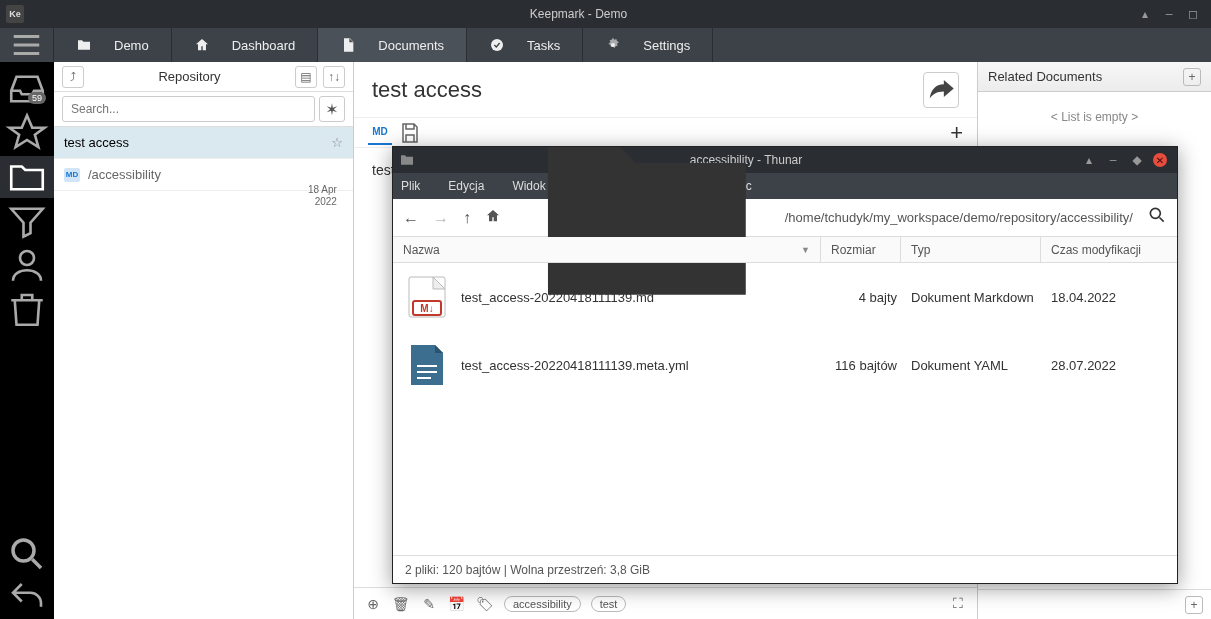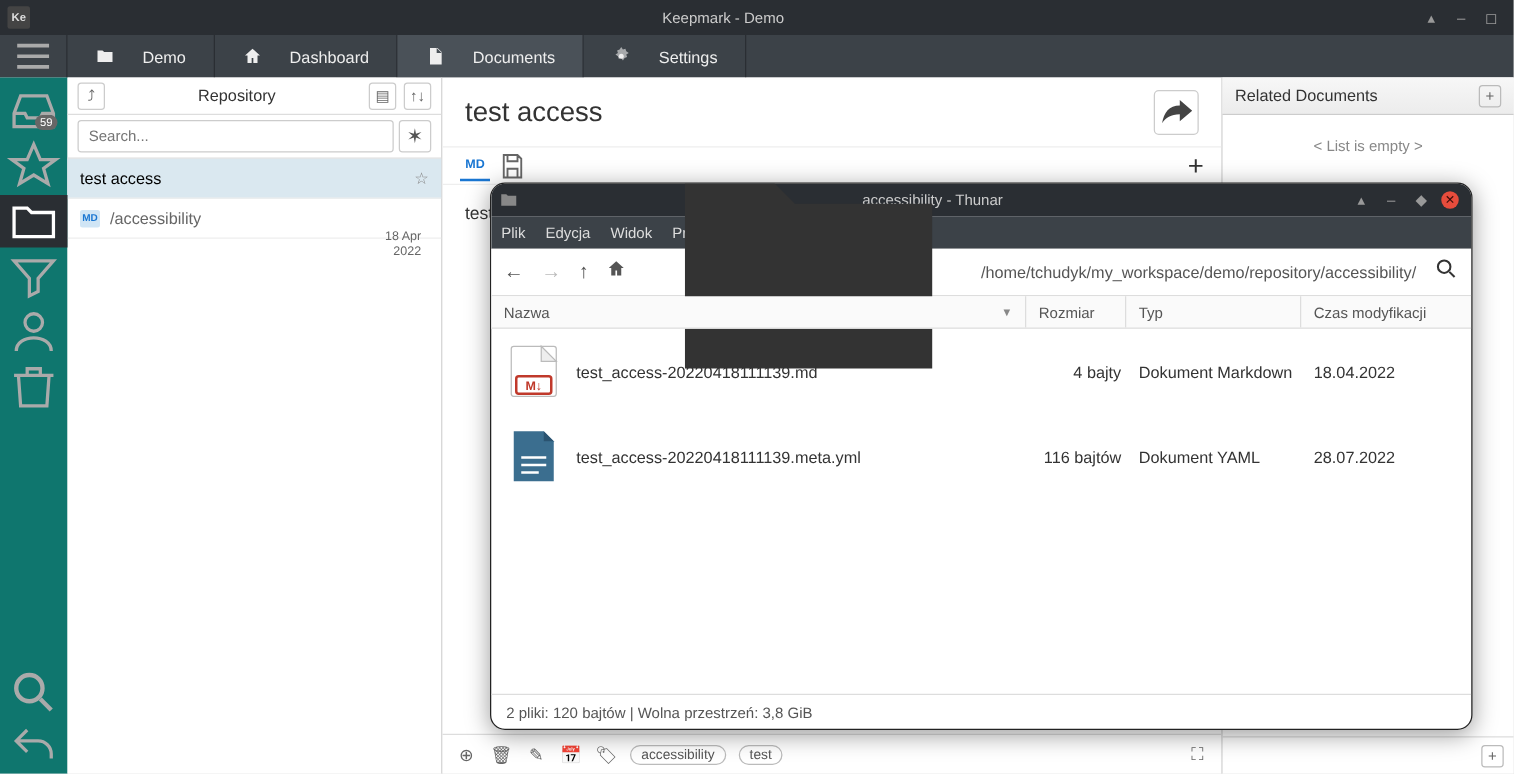--- a/index.html
+++ b/index.html
@@ -13,21 +13,21 @@
 
 .tabbar { height: 34px; background: #3c4248; display: flex; align-items: stretch; }
 .tabbar .hamburger { width: 54px; display: flex; align-items: center; justify-content: center; color: #aaa; cursor: pointer; border-right: 1px solid #2a2e33; }
 .tabbar .tab { padding: 0 22px; display: flex; align-items: center; gap: 22px; color: #eee; font-size: 13px; cursor: pointer; border-right: 1px solid #2a2e33; }
 .tabbar .tab.active { background: #4a5158; }
 .tabbar .tab-icon { width: 16px; height: 16px; color: #eee; }
 
 .main-area { display: flex; height: calc(100% - 62px); }
 
 
-.icon-rail { width: 54px; background: #0f766e; display: flex; flex-direction: column; align-items: center; padding-top: 6px; gap: 2px; }
+.icon-rail { width: 54px; background: #000000; display: flex; flex-direction: column; align-items: center; padding-top: 6px; gap: 2px; }
 .icon-rail .rail-item { width: 54px; height: 42px; display: flex; align-items: center; justify-content: center; color: #aaa; cursor: pointer; position: relative; }
 .icon-rail .rail-item.active { background: #2a2e33; color: #fff; }
 .icon-rail .rail-item .badge { position: absolute; left: 28px; top: 24px; background: #666; color: #fff; font-size: 9px; border-radius: 7px; padding: 1px 4px; }
 .icon-rail .spacer { flex: 1; }
 
 
 .repo-panel { width: 300px; background: #fff; border-right: 1px solid #ccc; display: flex; flex-direction: column; }
 .repo-header { height: 30px; display: flex; align-items: center; padding: 0 8px; border-bottom: 1px solid #ddd; gap: 6px; }
 .repo-header .small-btn { width: 22px; height: 22px; border: 1px solid #ccc; border-radius: 3px; display: flex; align-items: center; justify-content: center; color: #666; cursor: pointer; font-size: 12px; }
 .repo-header .label { flex: 1; text-align: center; font-size: 13px; color: #333; }
@@ -55,27 +55,27 @@
 .doc-footer .tag-chip { border: 1px solid #bbb; border-radius: 10px; padding: 1px 8px; font-size: 11px; color: #555; cursor: pointer; }
 .doc-footer .spacer { flex: 1; }
 
 
 .related-panel { width: 234px; background: #fff; border-left: 1px solid #ccc; display: flex; flex-direction: column; }
 .related-header { height: 30px; background: linear-gradient(#f7f7f7,#ececec); border-bottom: 1px solid #ccc; display: flex; align-items: center; padding: 0 10px; font-size: 13px; color: #333; }
 .related-header .plus { margin-left: auto; width: 18px; height: 18px; border: 1px solid #bbb; border-radius: 3px; display: flex; align-items: center; justify-content: center; font-size: 12px; cursor: pointer; color: #666; }
 .related-body { flex: 1; padding: 18px 10px; text-align: center; font-size: 12px; color: #888; }
 
 
-.thunar { position: absolute; left: 392px; top: 146px; width: 786px; height: 438px; background: #fff; border: 1px solid #222; box-shadow: 0 4px 20px rgba(0,0,0,0.4); border-radius: 12px; overflow: hidden; display: flex; flex-direction: column; }
+.thunar { position: absolute; left: 392px; top: 146px; width: 786px; height: 438px; background: #fff; border: 1px solid #222; box-shadow: 0 4px 20px rgba(0,0,0,0.4); border-radius: 0; overflow: hidden; display: flex; flex-direction: column; }
 .thunar-titlebar { height: 26px; background: #2a2e33; color: #ccc; display: flex; align-items: center; padding: 0 6px; font-size: 12px; }
 .thunar-titlebar .title { flex: 1; text-align: center; }
 .thunar-titlebar .folder-ico { width: 16px; height: 16px; color: #888; }
 .thunar-titlebar .wbtn { width: 16px; height: 16px; margin: 0 4px; cursor: pointer; display: flex; align-items: center; justify-content: center; }
 .thunar-titlebar .close { background: #e74c3c; border-radius: 50%; color: #3a0c08; width: 14px; height: 14px; font-size: 10px; }
-.thunar-menubar { height: 26px; background: #3c4248; color: #ddd; display: flex; align-items: center; padding: 0 8px; gap: 16px; font-size: 12px; }
+.thunar-menubar { height: 26px; background: #3c4248; color: #ddd; display: flex; align-items: center; padding: 0 8px; gap: 28px; font-size: 12px; }
 .thunar-menubar .mitem { cursor: pointer; }
 .thunar-toolbar { height: 38px; background: #fff; border-bottom: 1px solid #ddd; display: flex; align-items: center; padding: 0 10px; gap: 14px; }
 .thunar-toolbar .nav-btn { color: #555; cursor: pointer; font-size: 16px; }
 .thunar-toolbar .nav-btn.disabled { color: #bbb; cursor: default; }
 .thunar-toolbar .path { flex: 1; font-size: 13px; color: #555; display: flex; align-items: center; gap: 6px; }
 .thunar-toolbar .search-ico { color: #333; cursor: pointer; font-size: 18px; }
 .thunar-columns { height: 26px; background: #fafafa; border-bottom: 1px solid #ddd; display: flex; align-items: center; font-size: 12px; color: #555; }
 .thunar-columns .col { padding: 0 10px; border-right: 1px solid #ddd; height: 100%; display: flex; align-items: center; }
 .thunar-columns .col.name { flex: 0 0 428px; }
 .thunar-columns .col.size { flex: 0 0 80px; }
@@ -131,20 +131,29 @@
     <span class="tab-icon">
       <svg viewBox="0 0 24 24">
           <path fill="currentColor" d="M6 2h9l5 5v15H6zM14 2v6h6"></path>
         </svg>
     </span>
     <span>Documents</span>
   </div>
   <div class="tab">
     <span class="tab-icon">
       <svg viewBox="0 0 24 24">
+          <circle cx="12" cy="12" r="9" fill="currentColor"></circle>
+          <path stroke="#3c4248" stroke-width="2" fill="none" d="M8 12l3 3 5-6"></path>
+        </svg>
+    </span>
+    <span>Tasks</span>
+  </div>
+  <div class="tab">
+    <span class="tab-icon">
+      <svg viewBox="0 0 24 24">
           <circle cx="12" cy="12" r="3" fill="currentColor"></circle>
           <path fill="currentColor" d="M12 1l2 3 3-1 1 3 3 2-3 2 1 3-3 1-2 3-2-3-3 1-1-3-3-2 3-2-1-3 3-1z" opacity="0.6"></path>
         </svg>
     </span>
     <span>Settings</span>
   </div>
 </div>
 
 <div class="main-area">
 

